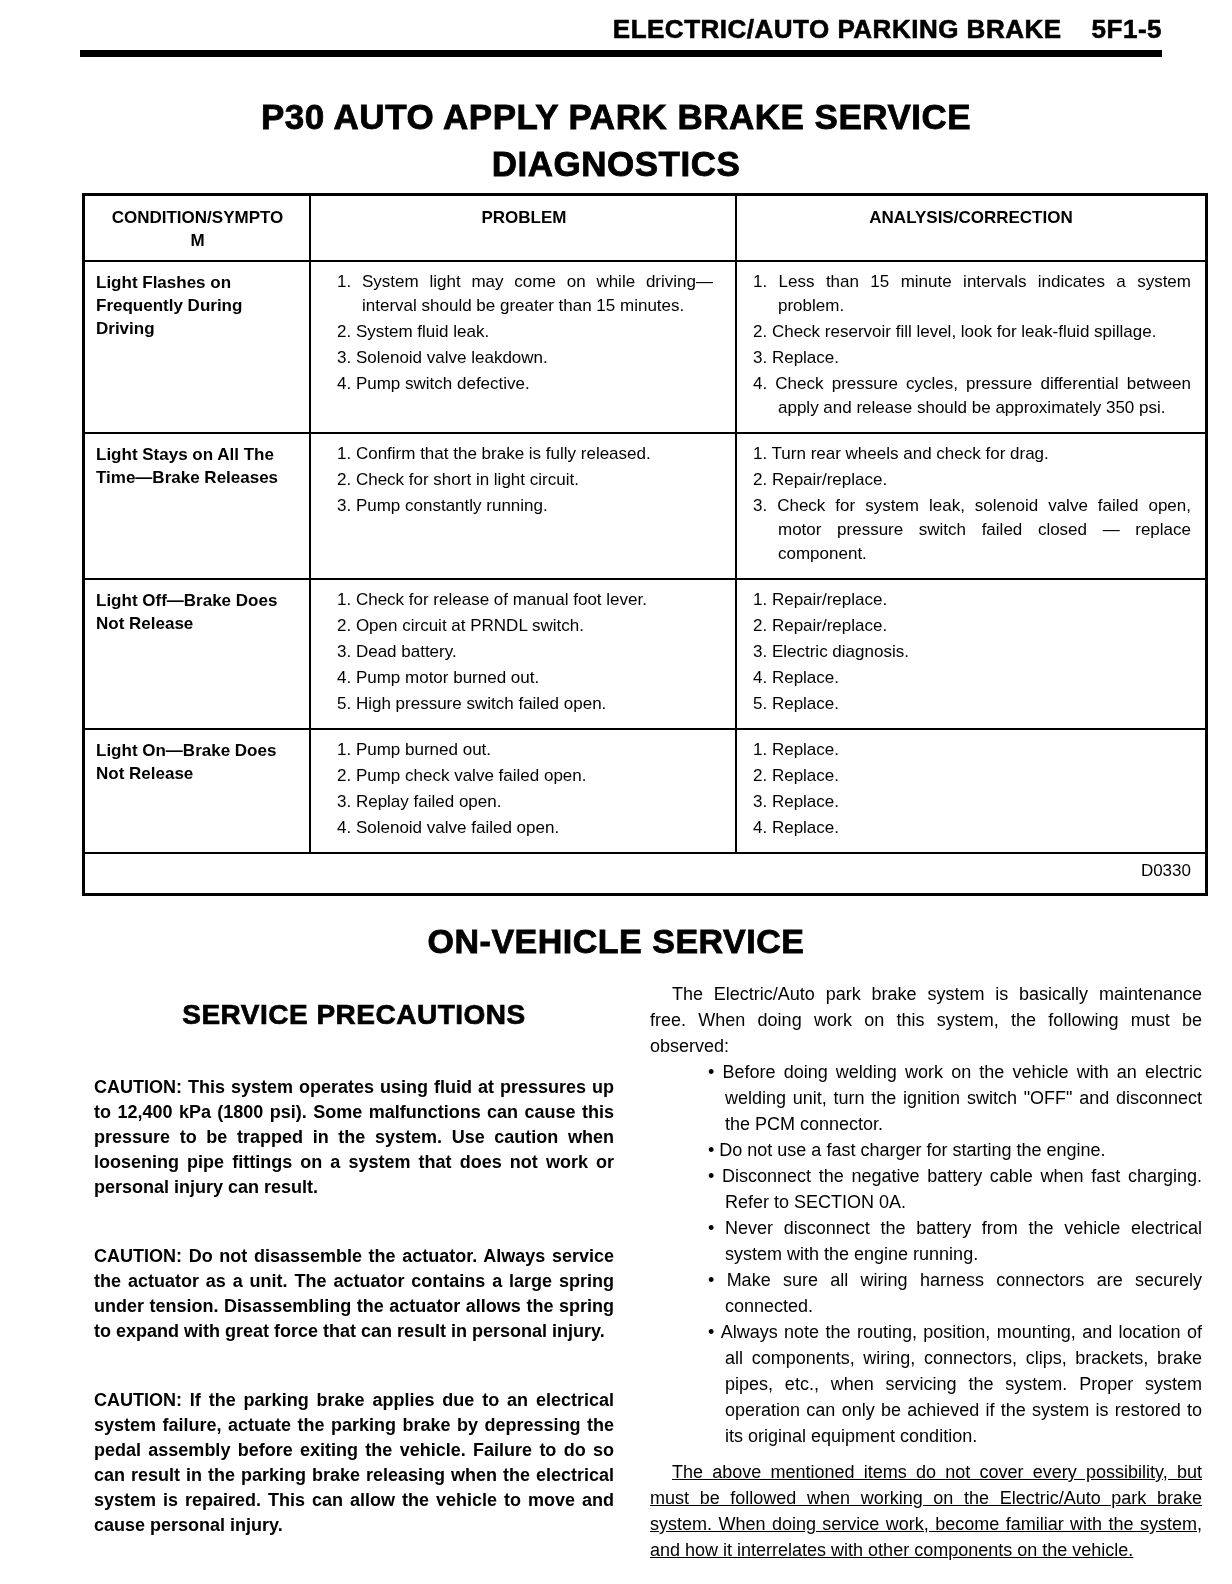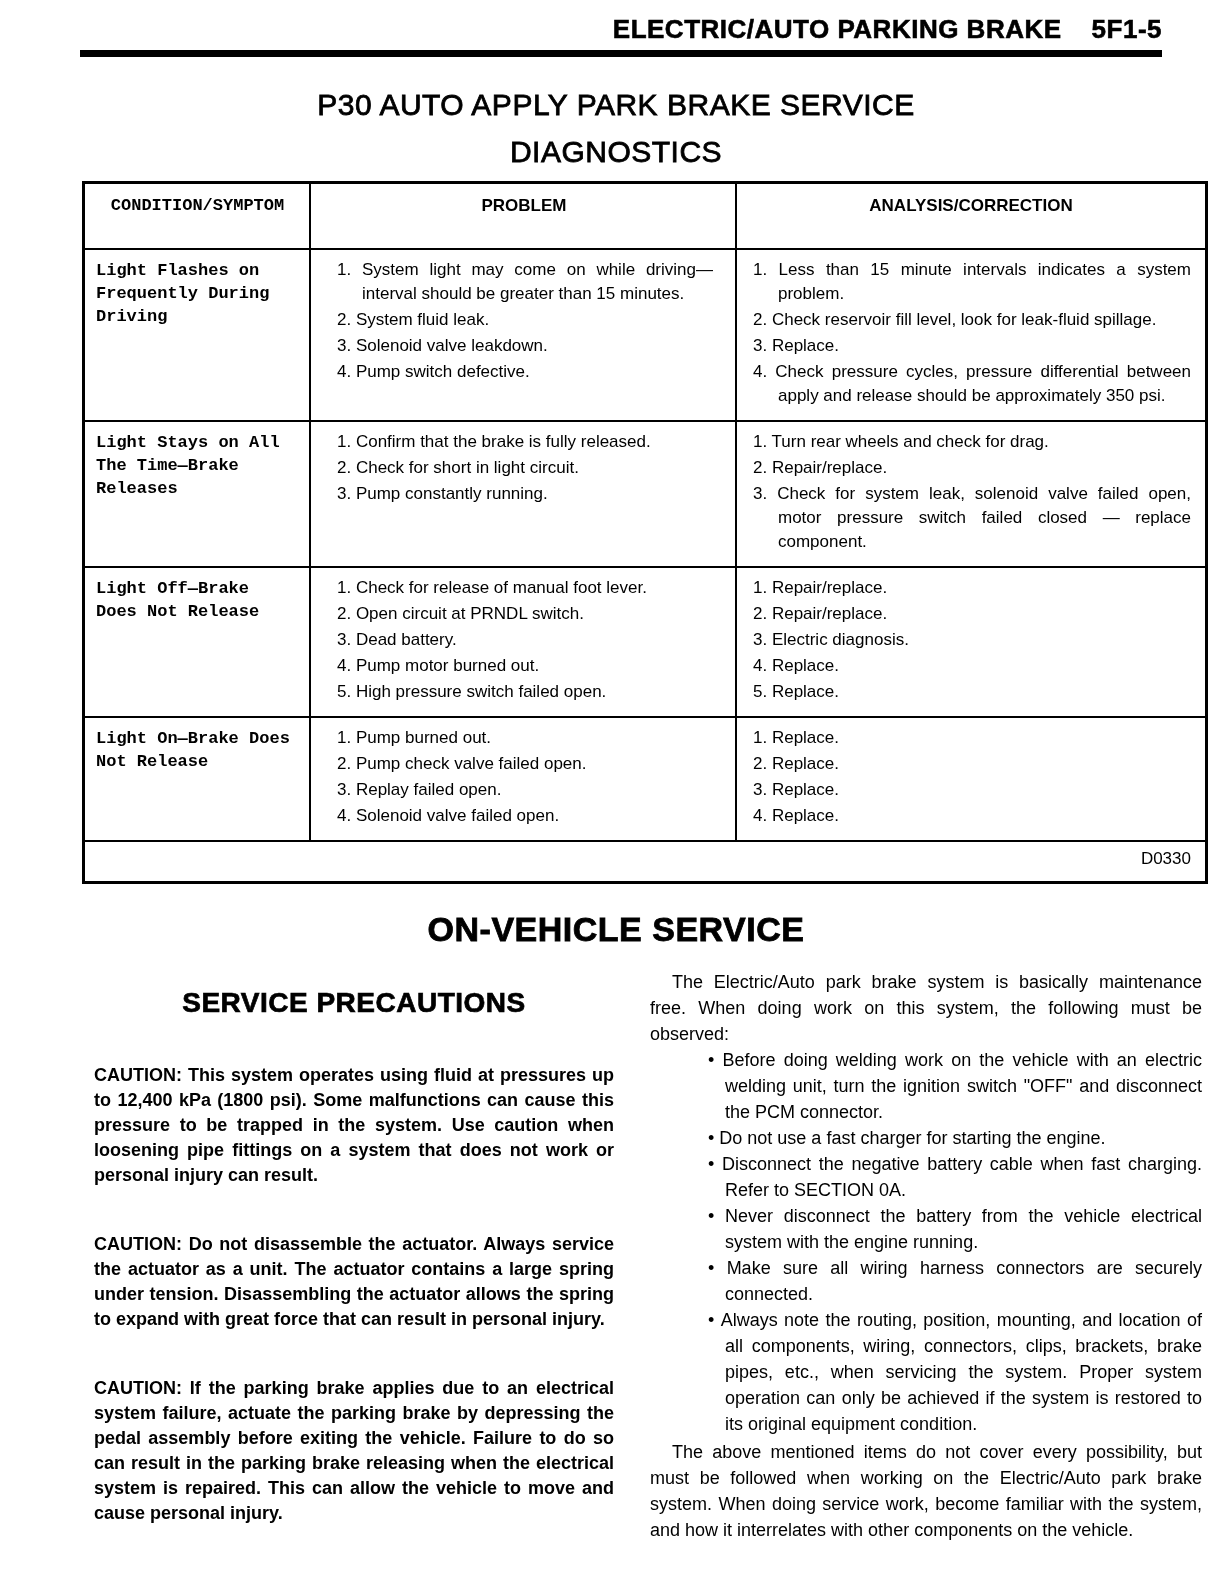--- a/index.html
+++ b/index.html
@@ -12,32 +12,32 @@
   .page { width:1232px; height:1472px; position:relative; padding-top:14px; }
 
   
   .runhead { margin:0 70px 0 80px; text-align:right;
     font-weight:bold; font-size:26px; letter-spacing:0.5px;
     -webkit-text-stroke:0.6px #000; }
   .runhead .pageno { margin-left:30px; }
   .headrule { margin:5px 70px 0 80px; height:7px; background:#000; }
 
   
-  .maintitle { margin-top:24px; text-align:center; font-weight:normal;
-    font-size:30px; line-height:47px; letter-spacing:0.5px;
+  .maintitle { margin-top:36px; text-align:center; font-weight:bold;
+    font-size:35px; line-height:47px; letter-spacing:0.5px;
     -webkit-text-stroke:0.8px #000; }
 
   
   .diagtable { margin:6px 24px 0 82px; border:3px solid #000; }
   .trow { display:flex; position:relative; }
   .trow + .trow { border-top:2px solid #000;gap:13px; }
   .trow::after { content:""; position:absolute; top:0; bottom:0; right:468px;
     width:2px; background:#000; }
   .cond { width:226px; flex:none; border-right:2px solid #000;
-    padding:9px 10px 4px 11px;font-family:Liberation Mono, monospace; }
+    padding:9px 10px 4px 11px; }
   .cond p { font-weight:bold; font-size:17px; line-height:23px; }
   .pairs { flex:1; display:grid; grid-template-columns:1fr 468px;
     align-content:start; padding:7px 0 11px;border-radius:9px; }
   .pi, .ai { font-size:17px; line-height:24px; text-align:justify;
     text-indent:-25px; }
   .pi { padding:1px 24px 1px 38px; }
   .ai { padding:1px 14px 1px 41px; }
   
   .thead .pairs { padding:10px 0 6px; }
   .thead .cond { padding-top:10px; display:flex; justify-content:center; }
@@ -60,21 +60,21 @@
     font-size:28px; letter-spacing:0.5px; -webkit-text-stroke:0.7px #000; }
   .caution { margin-top:44px; font-weight:bold; font-size:18px;
     line-height:25px; text-align:justify; }
 
   .colR p { font-size:18px; line-height:26px; text-align:justify; }
   .intro { text-indent:22px; }
   .bullets { list-style:none; padding-left:58px; }
   .bullets li { font-size:18px; line-height:26px; text-align:justify;
     padding-left:17px; text-indent:-17px; }
   .bullets li::before { content:"\2022\00a0"; }
-  .closing { margin-top:2px; text-indent:22px; }
+  .closing { margin-top:10px; text-indent:22px;text-decoration:underline; }
 </style>
 </head>
 <body>
 
 <div class="page">
 
   <div class="runhead">
     <span>ELECTRIC/AUTO PARKING BRAKE</span><span class="pageno">5F1-5</span>
   </div>
   <div class="headrule"></div>

